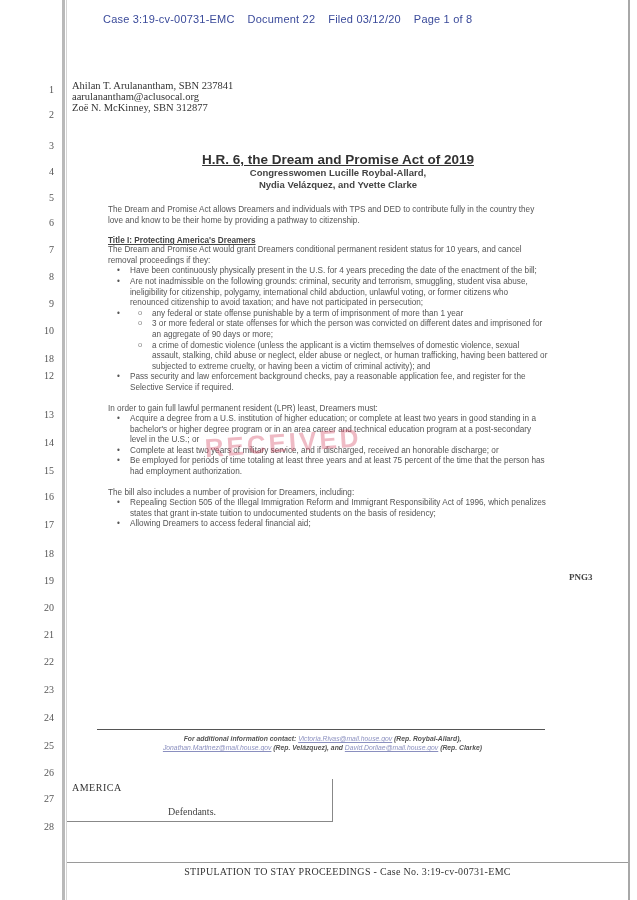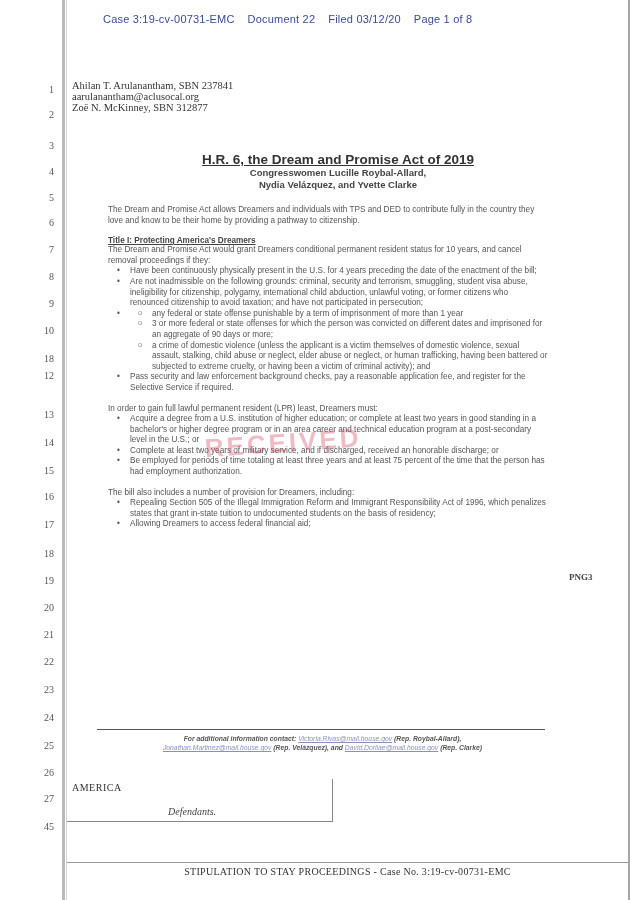--- a/index.html
+++ b/index.html
@@ -39,21 +39,21 @@
       position: absolute; left: 205px; top: 428px; width: 150px; height: 40px;
       color: rgba(210, 60, 90, 0.35); font-family: "Liberation Sans", sans-serif; font-size: 26px;
       font-weight: bold; letter-spacing: 3px; transform: rotate(-4deg); pointer-events: none;
     }
     .divider-line { position: absolute; left: 97px; top: 729px; width: 448px; height: 1px; background: #555; }
     .contact { position: absolute; left: 100px; top: 734px; width: 445px; text-align: center; font-family: "Liberation Sans", sans-serif; font-size: 6.8px; line-height: 9px; color: #555; font-style: italic; font-weight: bold; }
     .contact .link { color: #8a8fbf; text-decoration: underline; font-weight: normal; }
     .side-label { position: absolute; left: 569px; top: 572px; font-size: 9px; font-weight: bold; color: #444; }
     .caption-box { position: absolute; left: 67px; top: 779px; width: 265px; height: 42px; border-right: 1px solid #888; border-bottom: 1px solid #888; }
     .caption-party { position: absolute; left: 72px; top: 782px; font-size: 10px; color: #333; letter-spacing: 0.5px; }
-    .caption-role { position: absolute; left: 168px; top: 806px; font-size: 10px; font-style: italic; color: #444; }
+    .caption-role { position: absolute; left: 168px; top: 806px; font-size: 10px; color: #444; }
     .footer-rule { position: absolute; left: 67px; top: 862px; width: 561px; height: 1px; background: #9a9a9a; }
     .footer { position: absolute; left: 67px; top: 866px; width: 561px; text-align: center; font-size: 10px; color: #333; letter-spacing: 0.3px; }
   </style>
 </head>
 <body>
 
 <div class="left-rule-outer"></div>
 <div class="left-rule-inner"></div>
 <div class="right-rule"></div>
 
@@ -78,21 +78,21 @@
     <div class="line-num" style="top: 548px;">18</div>
     <div class="line-num" style="top: 575px;">19</div>
     <div class="line-num" style="top: 602px;">20</div>
     <div class="line-num" style="top: 629px;">21</div>
     <div class="line-num" style="top: 656px;">22</div>
     <div class="line-num" style="top: 684px;">23</div>
     <div class="line-num" style="top: 712px;">24</div>
     <div class="line-num" style="top: 740px;">25</div>
     <div class="line-num" style="top: 767px;">26</div>
     <div class="line-num" style="top: 793px;">27</div>
-    <div class="line-num" style="top: 821px;">45</div>
+    <div class="line-num" style="top: 821px;">28</div>
   </div>
 
 <div class="header-stamp">
   <span>Case 3:19-cv-00731-EMC</span>&nbsp;&nbsp;&nbsp;
   <span>Document 22</span>&nbsp;&nbsp;&nbsp;
   <span>Filed 03/12/20</span>&nbsp;&nbsp;&nbsp;
   <span>Page 1 of 8</span>
 </div>
 
 <div class="attorney">

